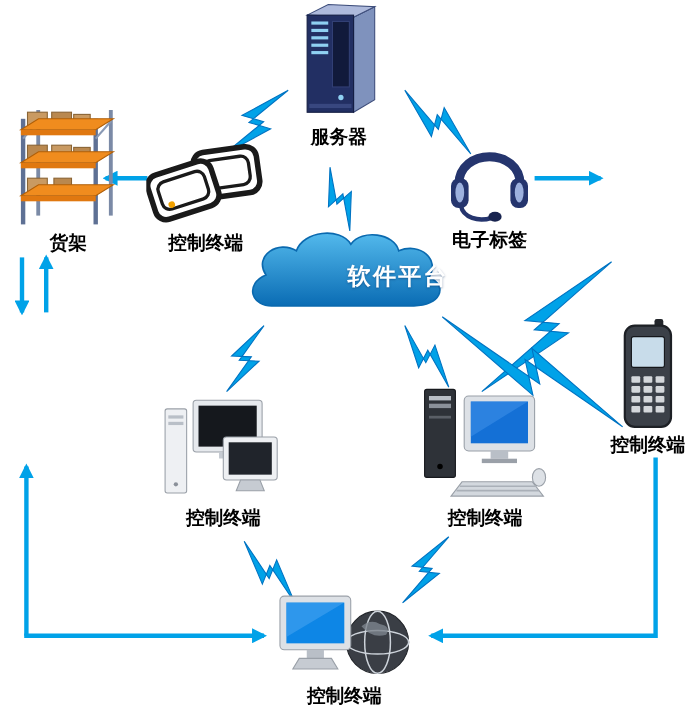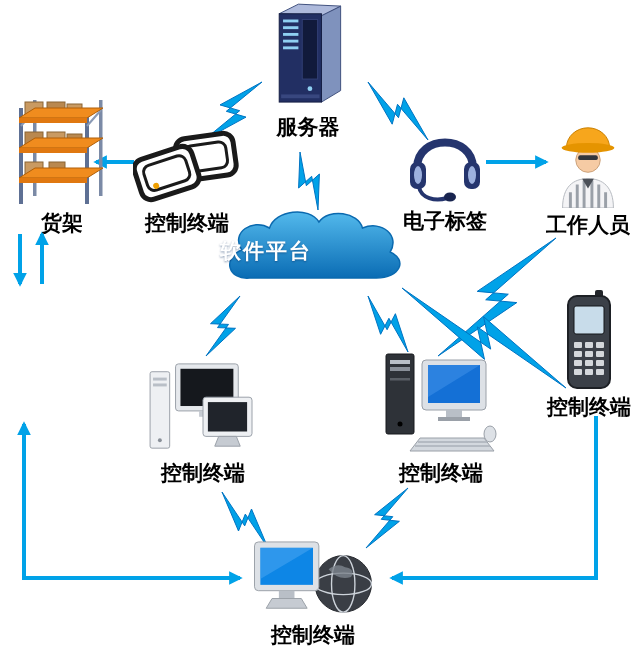--- a/index.html
+++ b/index.html
@@ -2,22 +2,22 @@
 <html><head>
 <meta charset="utf-8">
 <style>
   *{margin:0;padding:0;box-sizing:border-box}
   html,body{background:#ffffff}
   body{font-family:"Liberation Sans","DejaVu Sans",sans-serif}
   .stage{position:relative;width:632px;height:646px;background:#fff;overflow:hidden}
   #connector-layer{position:absolute;left:0;top:0;z-index:1}
   .node{position:absolute;z-index:2;display:flex;flex-direction:column;align-items:center;gap:5px}
   .node svg{display:block}
-  .node-label{font-size:21px;font-weight:bold;color:#000;white-space:nowrap;text-align:center;line-height:1.15}
-  .cloud{position:absolute;z-index:2;display:flex;align-items:center;justify-content:flex-start}
+  .node-label{font-size:17px;font-weight:bold;color:#000;white-space:nowrap;text-align:center;line-height:1.15}
+  .cloud{position:absolute;z-index:2;display:flex;align-items:center;justify-content:flex-end}
   .cloud > svg{position:absolute;left:0;top:0}
   .cloud-label{position:relative;z-index:1;color:#fff;font-size:21px;font-weight:bold;letter-spacing:2px;padding-top:2px;text-shadow:0 1px 2px rgba(0,40,90,.45)}
 </style>
 </head>
 <body>
 
 <div class="stage">
 
   <svg id="connector-layer" width="632" height="646">
     <defs>
@@ -111,32 +111,20 @@
       <rect x="5" y="38" width="16" height="27" rx="7" fill="#25356e"></rect>
       <rect x="59" y="38" width="16" height="27" rx="7" fill="#25356e"></rect>
       <ellipse cx="13" cy="51" rx="4" ry="9" fill="#9db1de"></ellipse>
       <ellipse cx="67" cy="51" rx="4" ry="9" fill="#9db1de"></ellipse>
       <path d="M14,63 C16,74 30,78 42,74" fill="none" stroke="#25356e" stroke-width="4"></path>
       <ellipse cx="45" cy="73" rx="6" ry="4.5" fill="#18244f"></ellipse>
     </svg>
     <div class="node-label">电子标签</div>
   </div>
 
-  <div class="node" style="left:550px;top:120px;width:76px">
-    <svg width="70" height="88" viewBox="0 0 70 90">
-      <path d="M9,90 C9,68 20,60 35,60 C50,60 61,68 61,90 Z" fill="#f4f4f6" stroke="#b5b9c0"></path>
-      <path d="M17,74 V90 M24,66 V90 M31,62 V90 M39,62 V90 M46,66 V90 M53,74 V90" stroke="#9aa0a8" stroke-width="3" fill="none"></path>
-      <polygon points="29,60 41,60 35,70" fill="#4b5058"></polygon>
-      <circle cx="35" cy="41" r="12.5" fill="#f6cba4" stroke="#caa078"></circle>
-      <rect x="25" y="36" width="20" height="5" rx="2" fill="#33363b"></rect>
-      <path d="M13,28 A22,20 0 0 1 57,28 Z" fill="#f7a61c" stroke="#c97f00"></path>
-      <ellipse cx="35" cy="28.5" rx="27" ry="5" fill="#e59400"></ellipse>
-    </svg>
-    <div class="node-label">工作人员</div>
-  </div>
 
   <div class="cloud" style="left:220px;top:204px;width:188px;height:92px">
     <svg width="188" height="92" viewBox="0 0 190 92" preserveAspectRatio="none">
       <defs>
         <linearGradient id="cg" x1="0" y1="0" x2="0" y2="1">
           <stop offset="0" stop-color="#53b9ec"></stop>
           <stop offset="1" stop-color="#0a6cb4"></stop>
         </linearGradient>
       </defs>
       <path d="M30,74 C8,76 2,54 22,46 C10,28 34,14 50,24 C56,6 90,2 100,18 C110,4 140,8 144,24 C164,16 182,32 172,48 C190,56 182,74 158,74 Z" fill="url(#cg)" stroke="#0a69af" stroke-width="1.5"></path>

